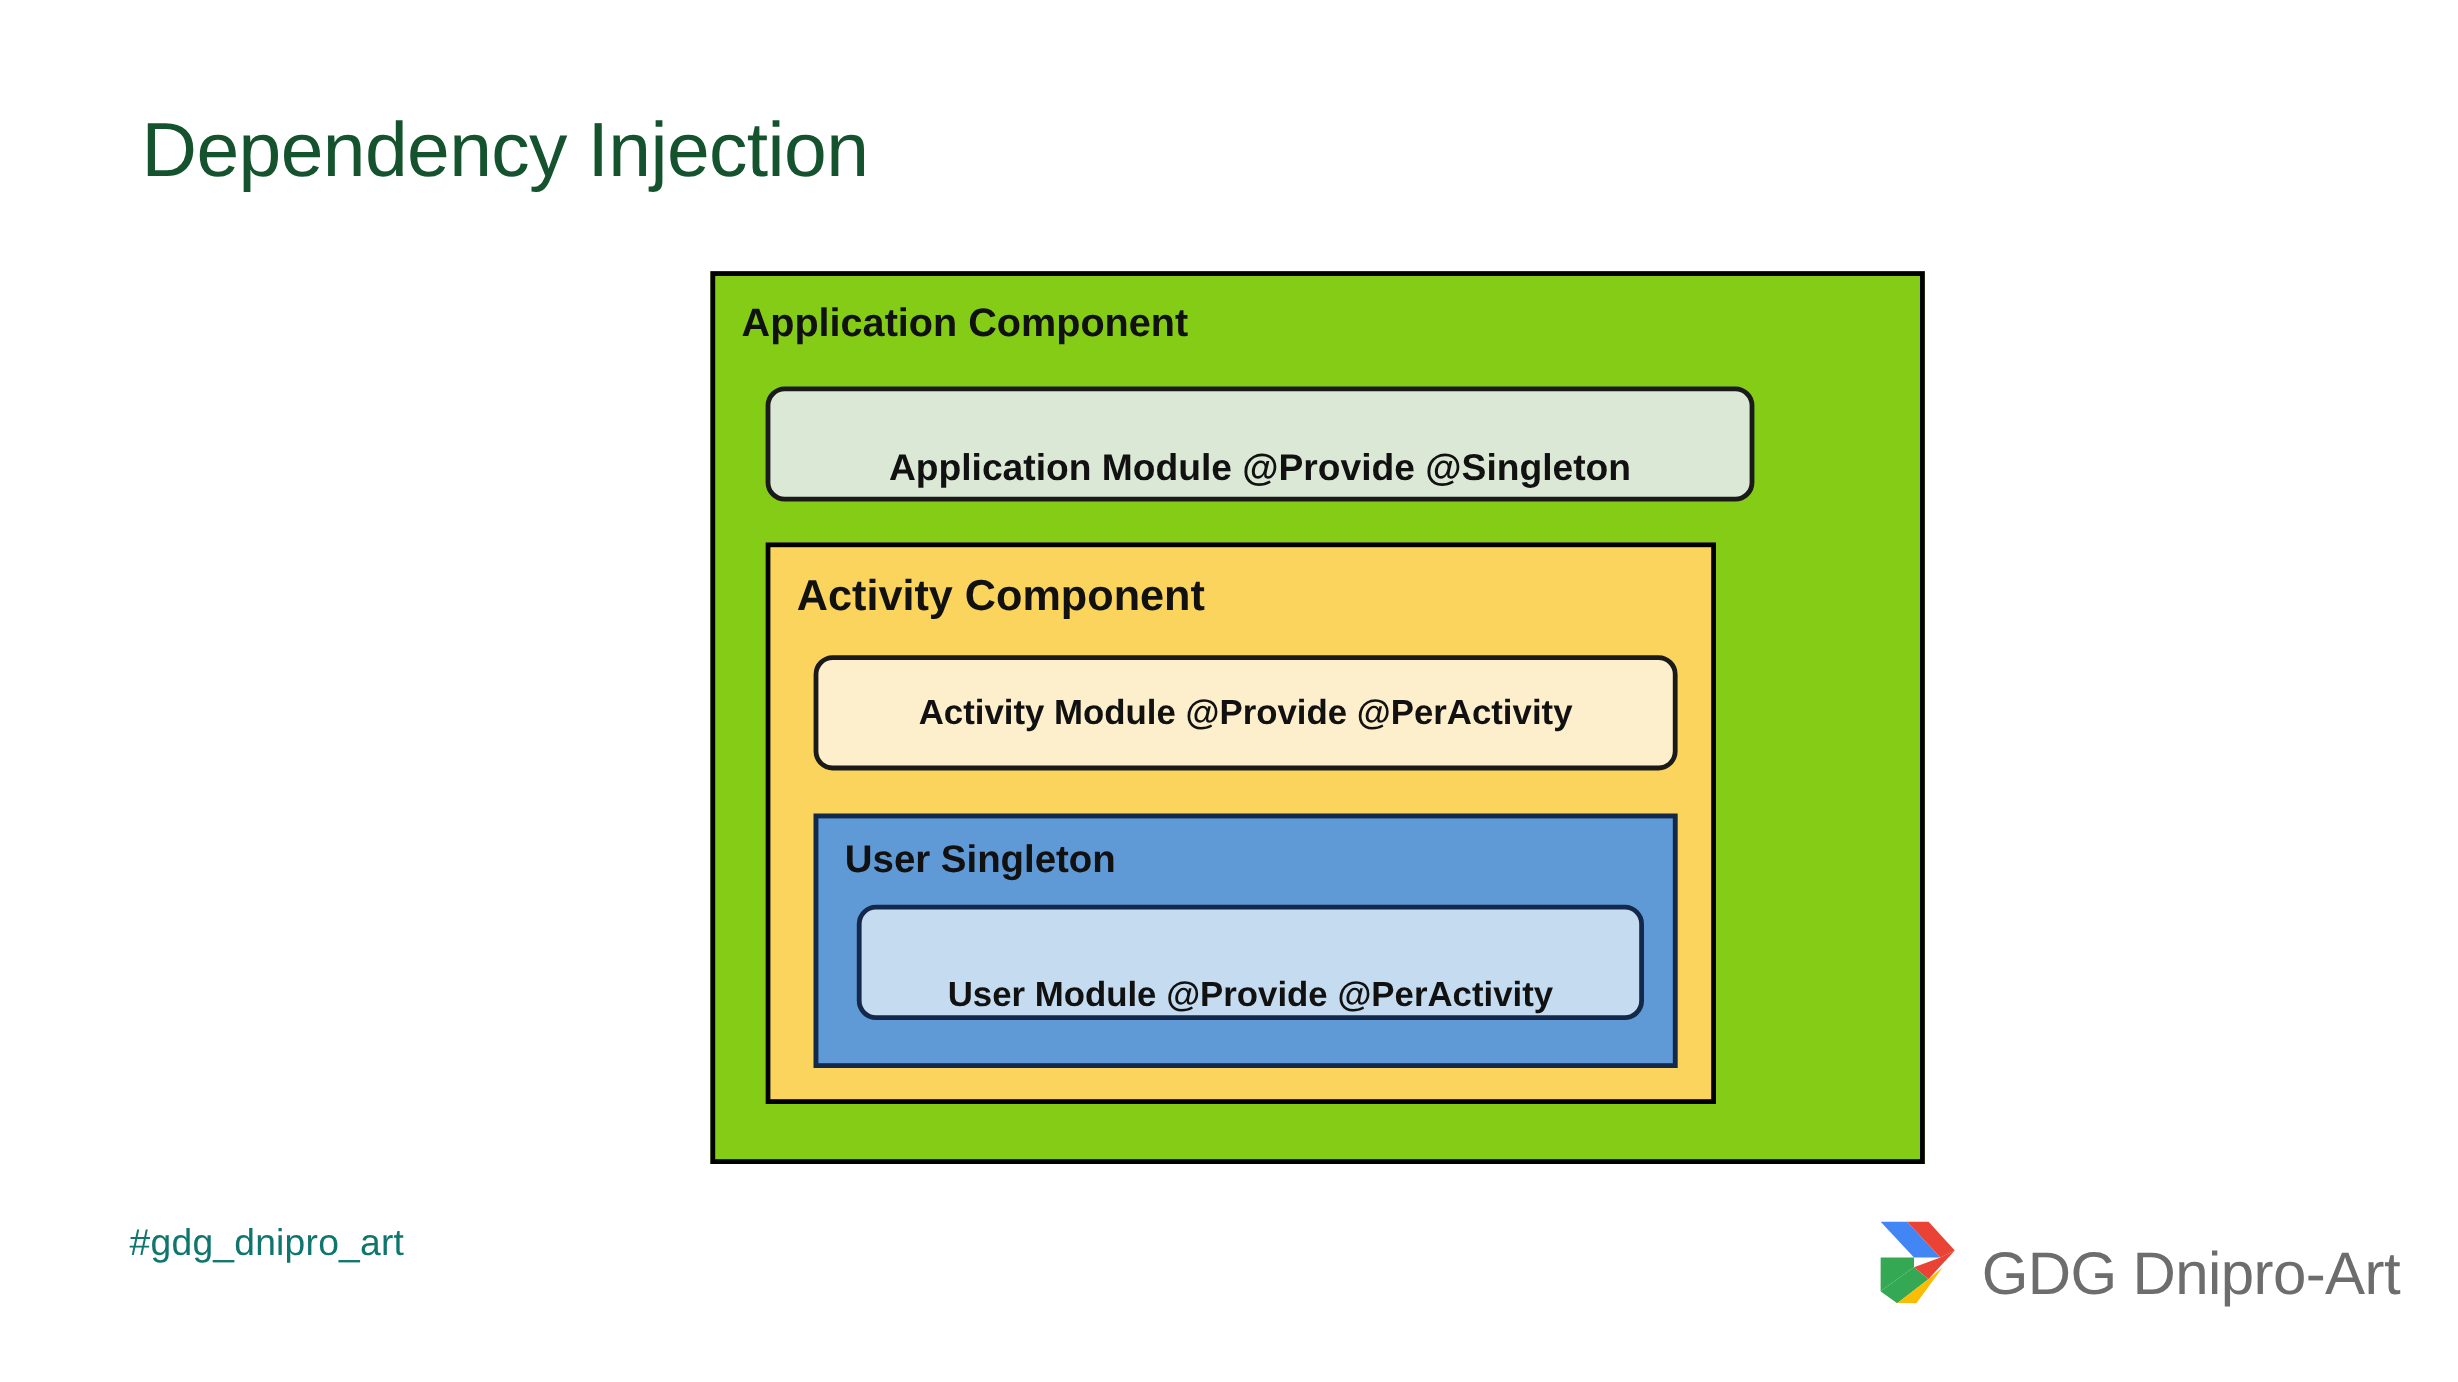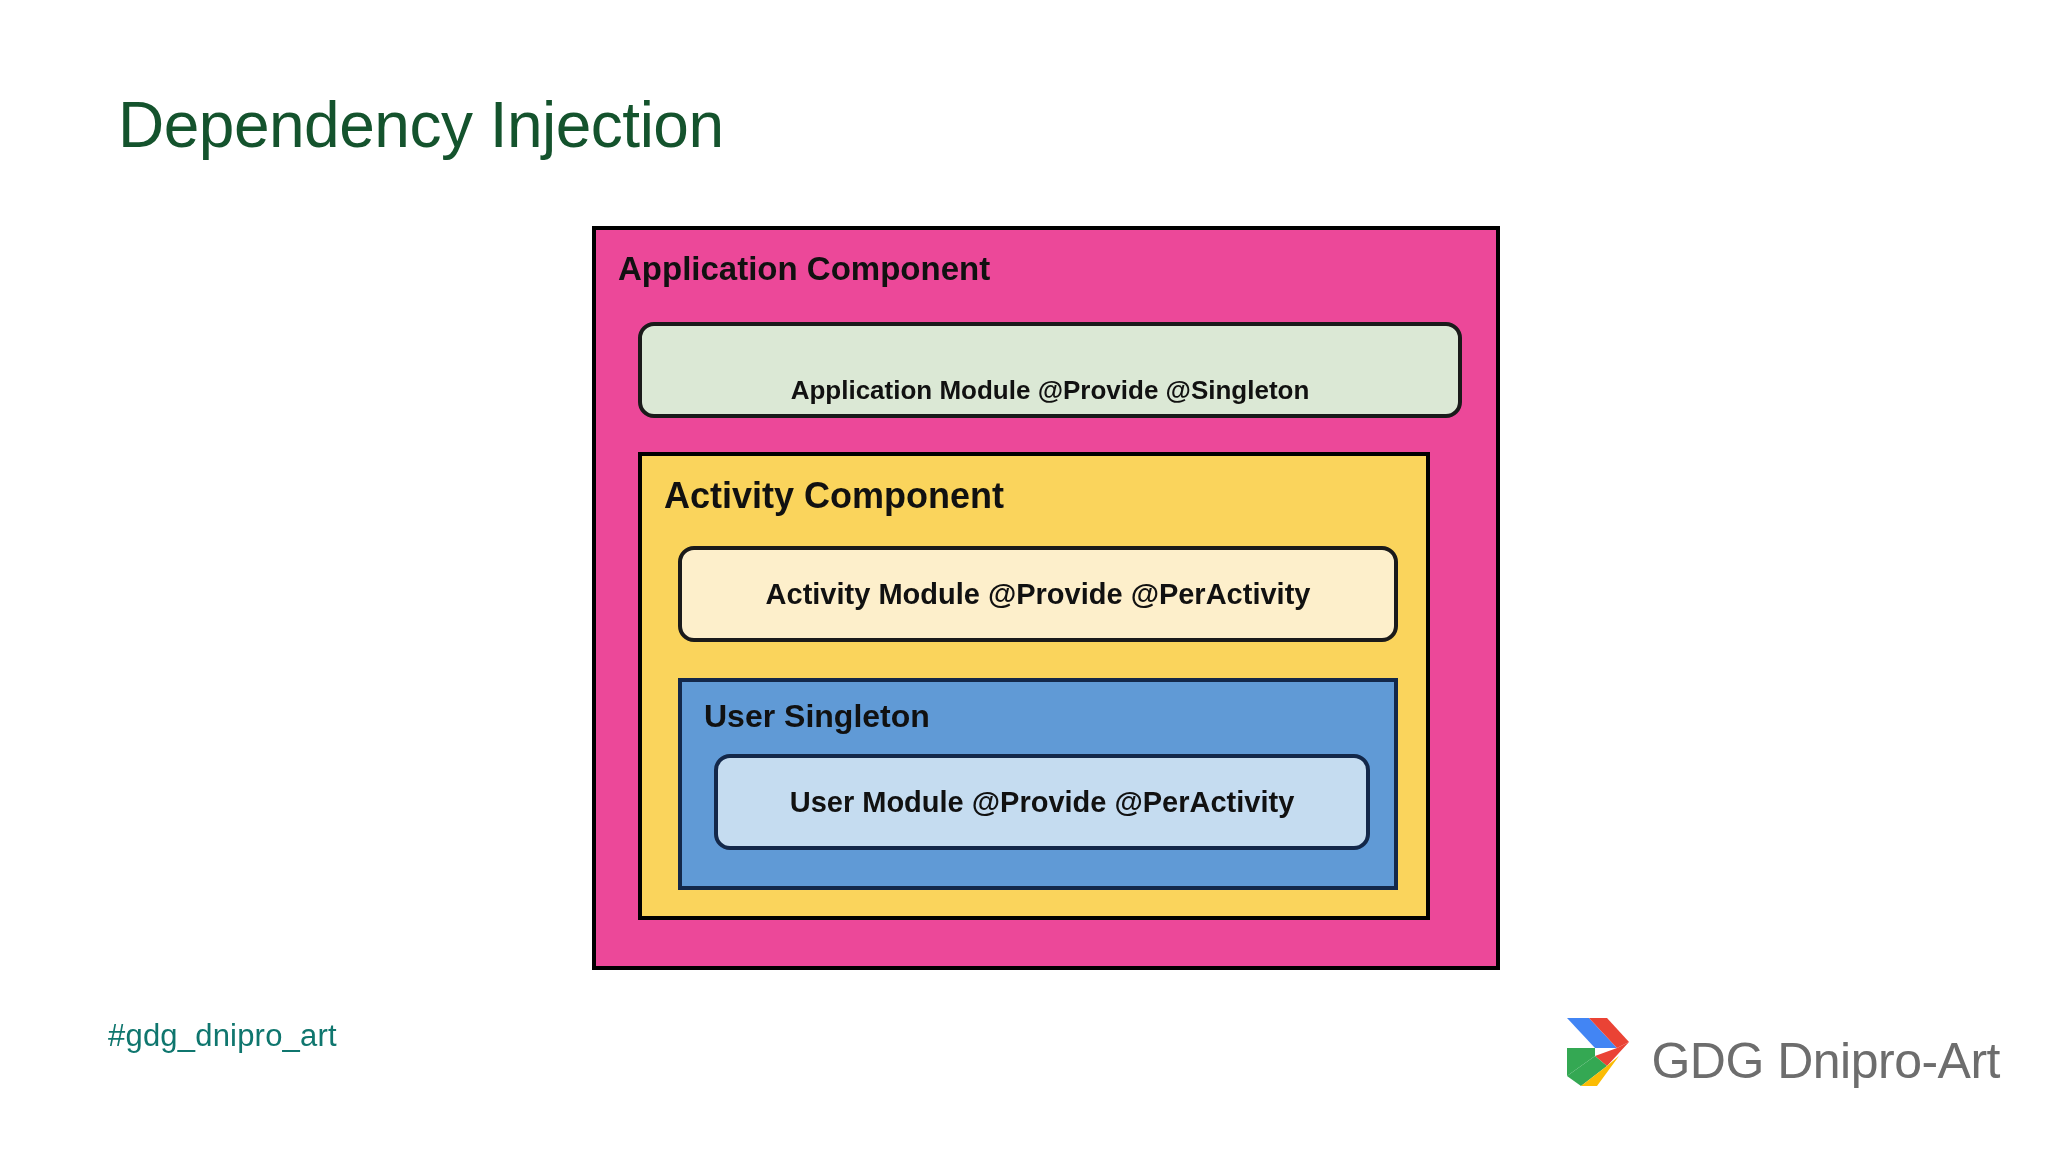--- a/index.html
+++ b/index.html
@@ -61,40 +61,40 @@
     text-align: center;
   }
   .module-label {
     font-weight: bold;
     color: #111111;
     white-space: nowrap;
   }
 
   
   #application-component {
-    width: 908px;
+    width: 1012px;
     height: 744px;
-    background: #ec4899;
+    background: #84cc16;
     padding: 0;
   }
   #application-component > .comp-title {
     position: absolute;
     left: 22px;
     top: 22px;
     font-size: 33px;
   }
   #application-module {
     position: absolute;
     left: 42px;
     top: 92px;
     width: 824px;
     height: 96px;
     background: #dbe8d5;
   }
-  #application-module .module-label { font-size: 26px; margin-top: 40px; }
+  #application-module .module-label { font-size: 31px; margin-top: 40px; }
 
   
   #activity-component {
     position: absolute;
     left: 42px;
     top: 222px;
     width: 792px;
     height: 468px;
     background: #fad45c;
   }
@@ -131,20 +131,21 @@
     font-size: 32px;
   }
   #user-module {
     position: absolute;
     left: 32px;
     top: 72px;
     width: 656px;
     height: 96px;
     background: #c5dcf0;
     border-color: #13284a;
+    align-items: flex-end;
   }
   #user-module .module-label { font-size: 29px; }
 
   
   #hashtag {
     position: absolute;
     left: 108px;
     top: 1018px;
     font-size: 31px;
     color: #0f766e;

